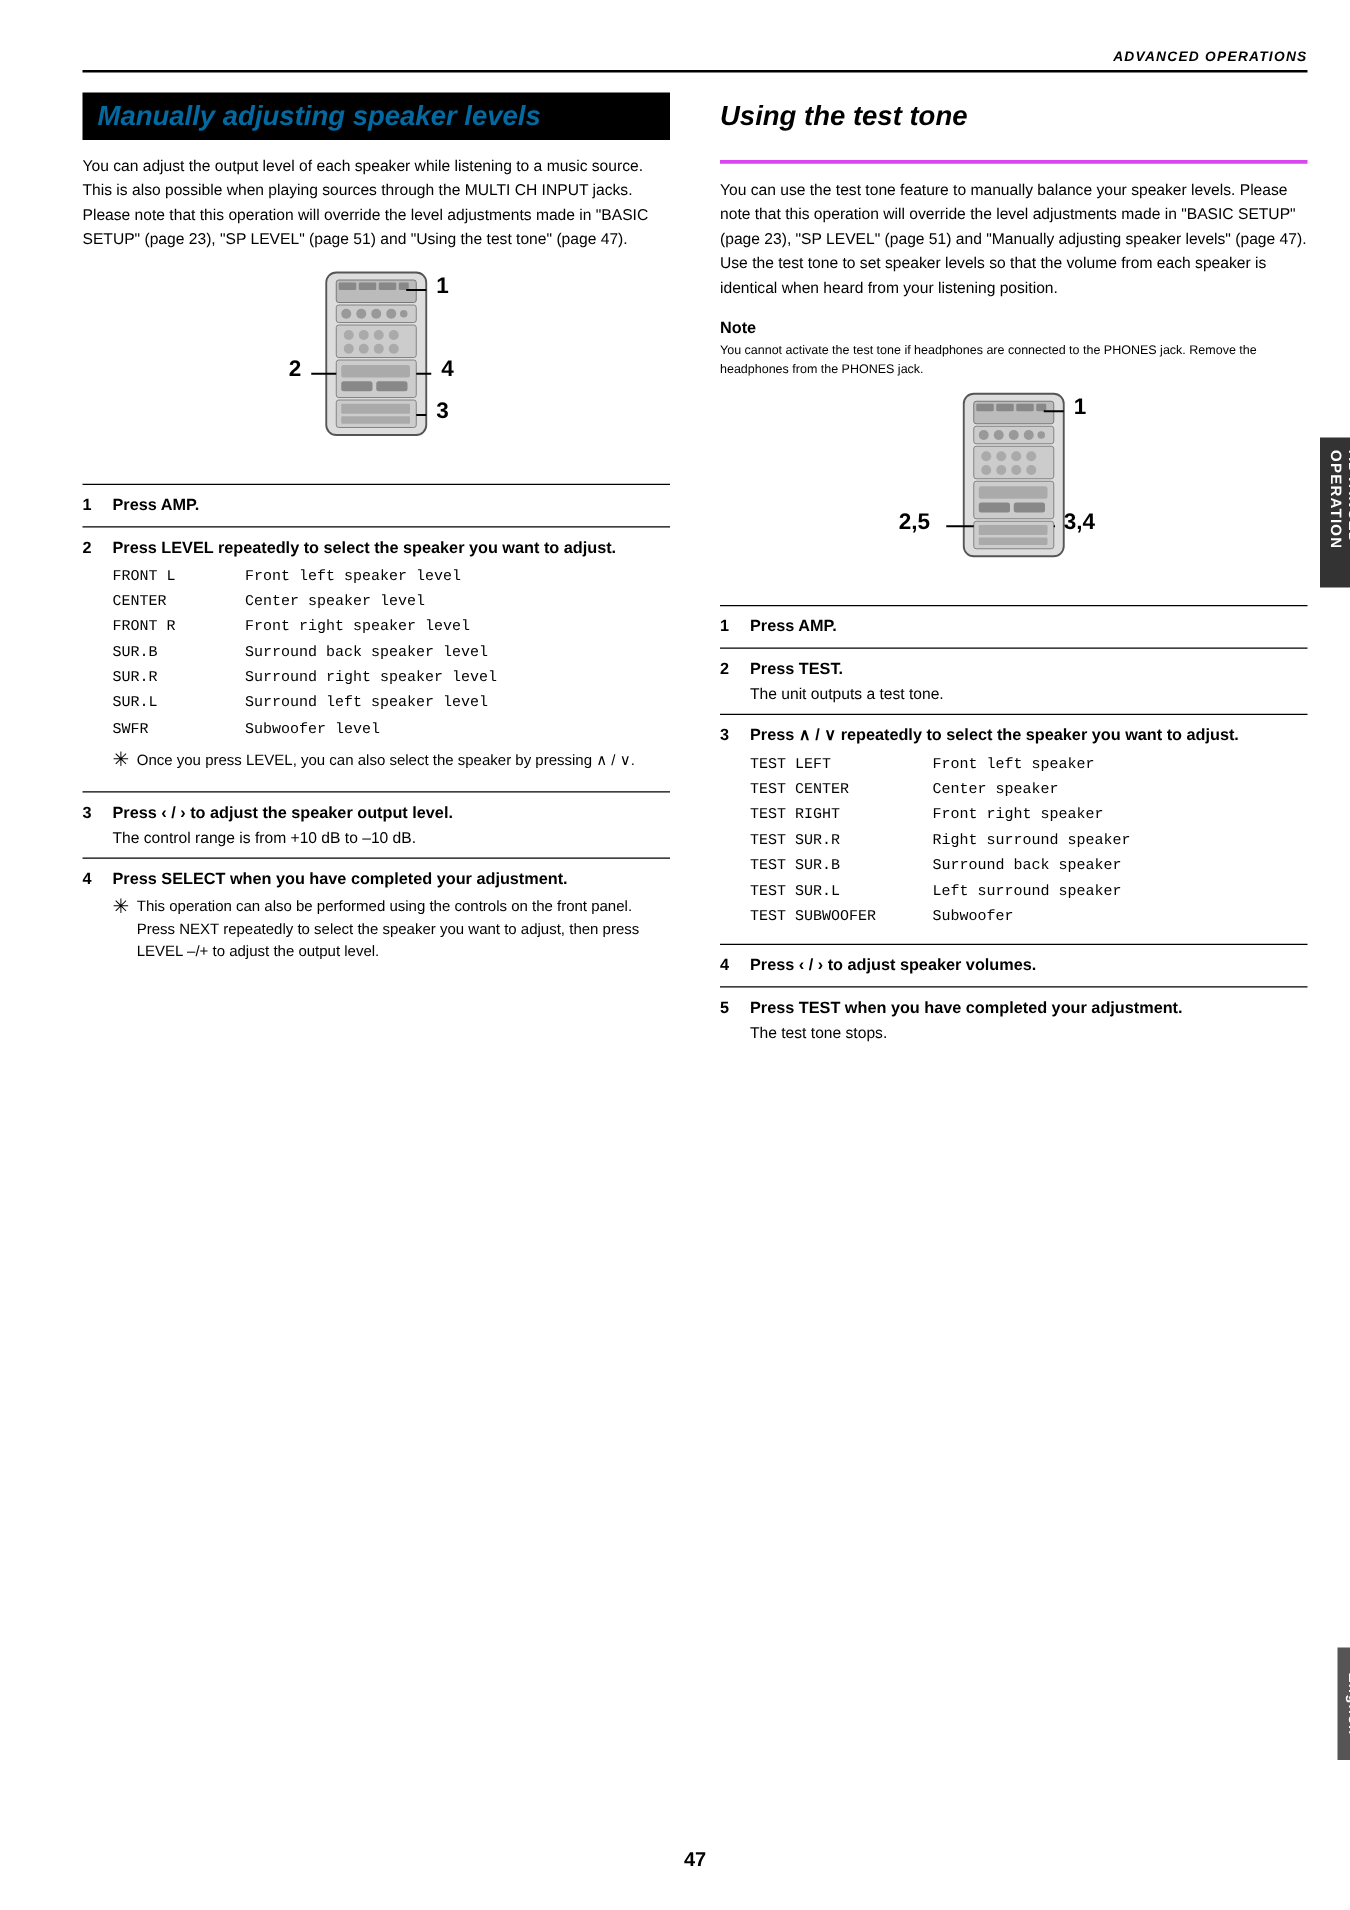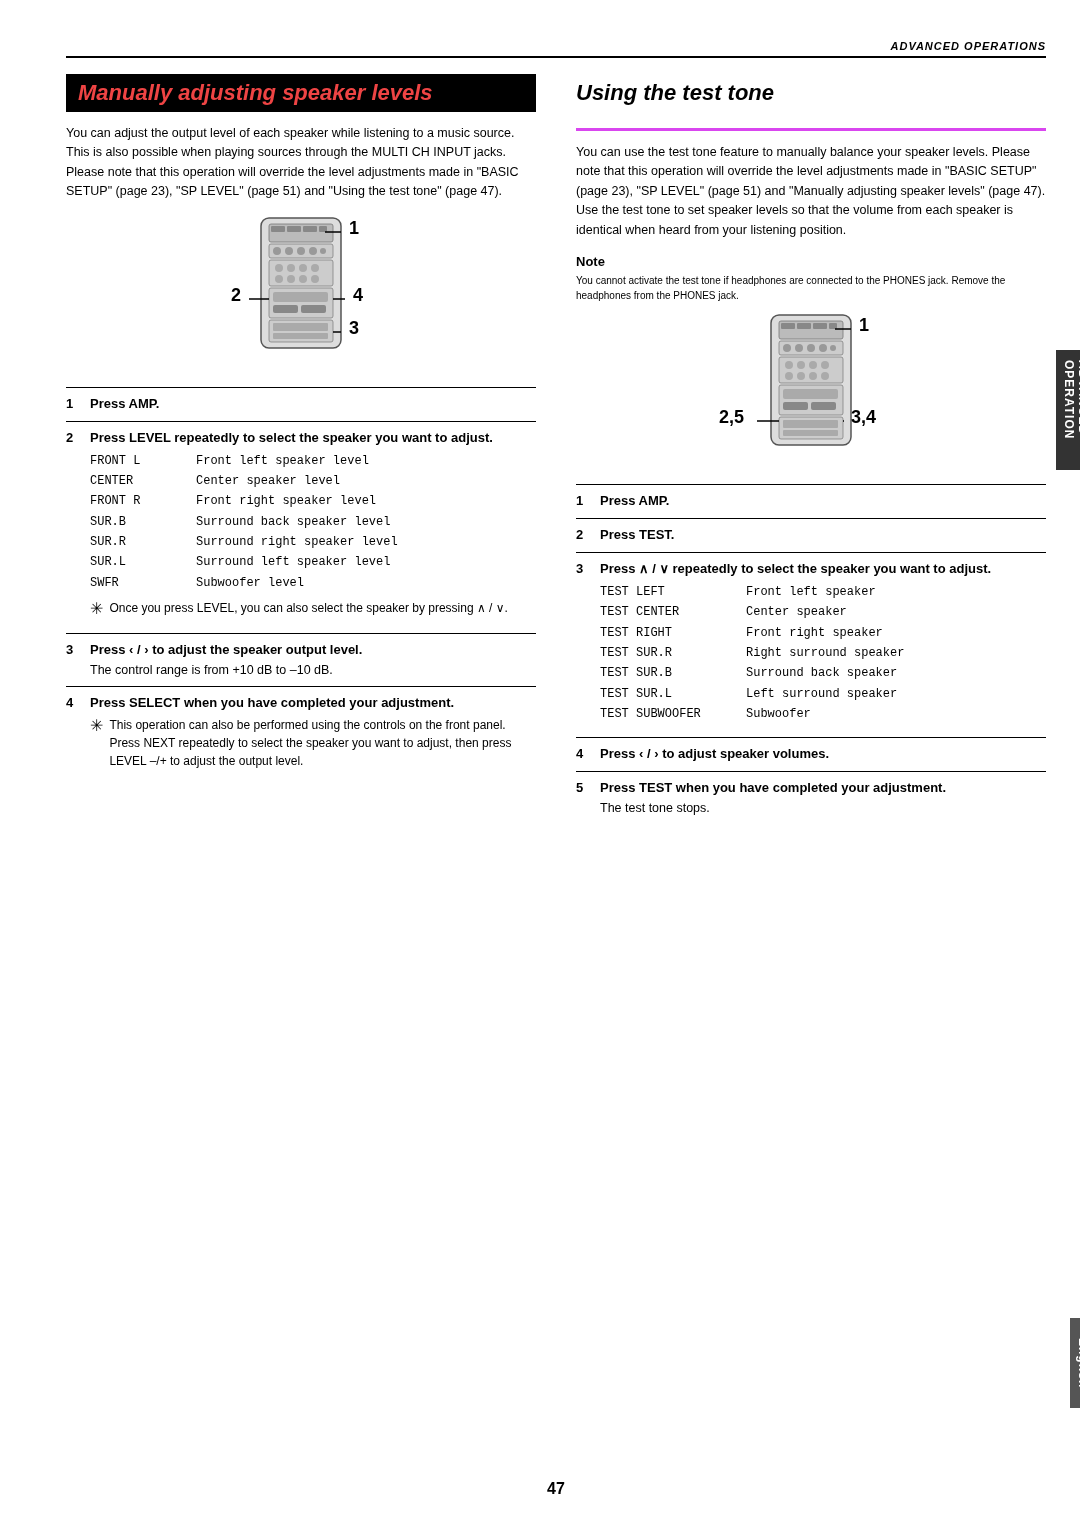--- a/index.html
+++ b/index.html
@@ -39,21 +39,21 @@
       flex: 1;
     }
     .col-right {
       flex: 1;
     }
     .section-title {
       font-size: 22px;
       font-weight: bold;
       font-style: italic;
       background: #000;
-      color: #ef4444;
+      color: #0369a1;
       padding: 6px 12px;
       margin-bottom: 12px;
       display: inline-block;
       width: 100%;
     }
     .section-title-right {
       font-size: 22px;
       font-weight: bold;
       font-style: italic;
       background: #fff;
@@ -393,20 +393,23 @@
           <span class="step-num">1</span>
           <span>Press AMP.</span>
         </div>
       </div>
 
       <div class="step-block">
         <div class="step-header">
           <span class="step-num">2</span>
           <span>Press TEST.</span>
         </div>
+        <div class="step-body">
+          <span>The unit outputs a test tone.</span>
+        </div>
       </div>
 
       <div class="step-block">
         <div class="step-header">
           <span class="step-num">3</span>
           <span>Press ∧ / ∨ repeatedly to select the speaker you want to adjust.</span>
         </div>
         <div class="step-body">
           <div class="speaker-table">
             <div class="row">

